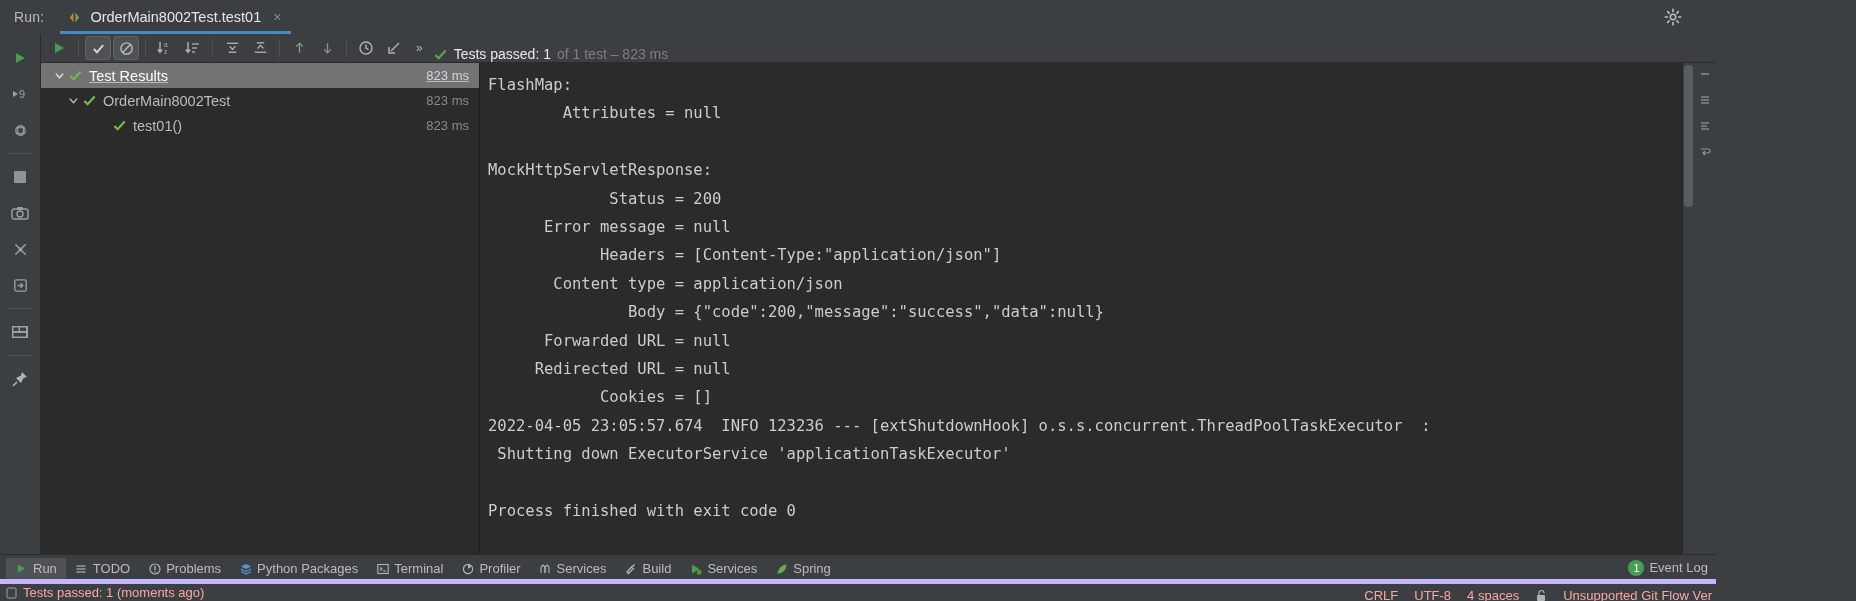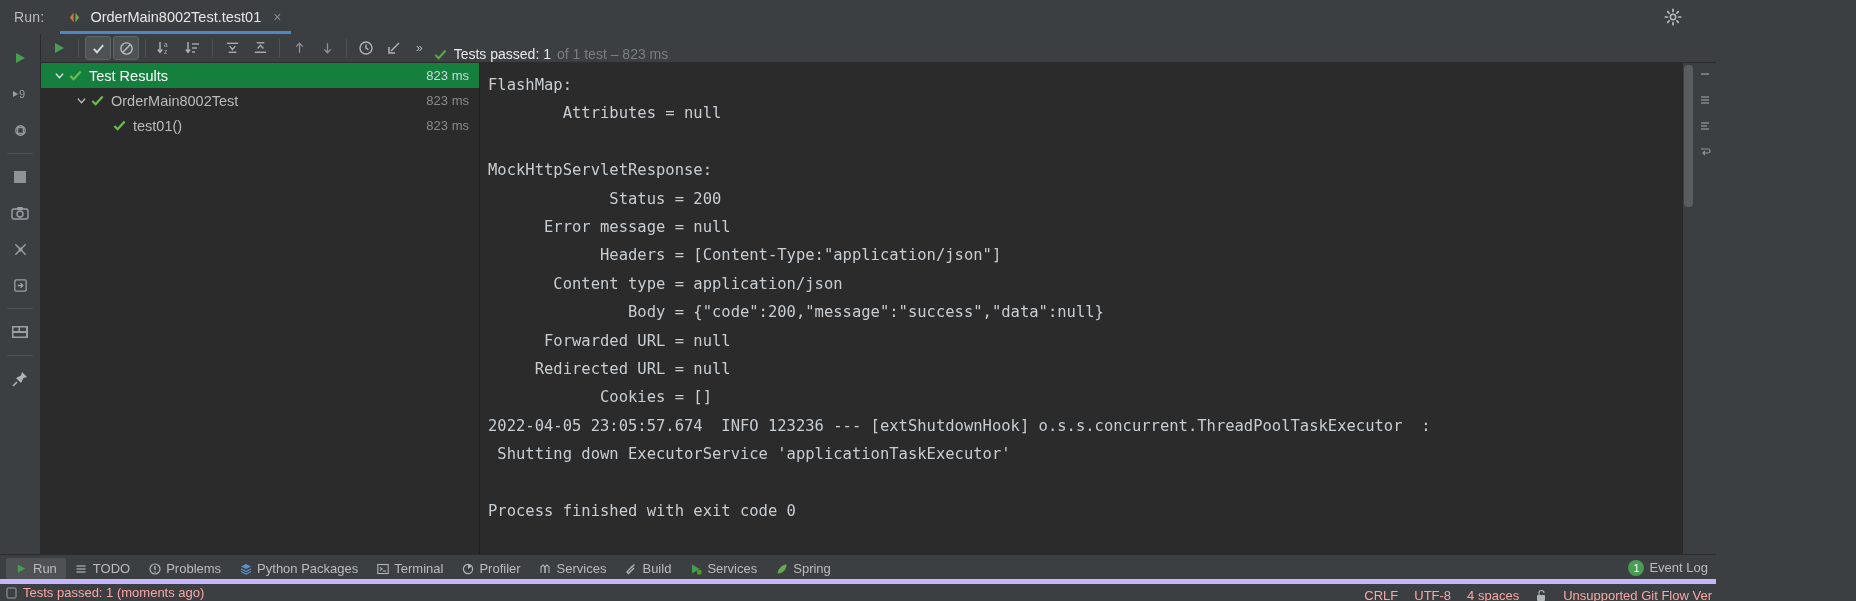--- a/index.html
+++ b/index.html
@@ -144,21 +144,21 @@
   }
   .tree-row {
     height: 25px;
     display: flex;
     align-items: center;
     padding-right: 10px;
     font-size: 14.5px;
     color: #bbbbbb;
     position: relative;
   }
-  .tree-row.selected { background: #15803d; }
+  .tree-row.selected { background: #737373; text-decoration: underline; }
   .tree-row.selected .tree-label { color: #ffffff; }
   .tree-row.selected .tree-time { color: #cdd6e4; }
   .tree-twisty {
     width: 16px; height: 16px;
     display: flex; align-items: center; justify-content: center;
     flex: 0 0 16px;
   }
   .tree-status-icon {
     width: 17px; height: 17px; flex: 0 0 17px;
     display: flex; align-items: center; justify-content: center;
@@ -470,21 +470,21 @@
             </span>
             <span class="tree-status-icon">
               <svg width="15" height="15" viewBox="0 0 16 16">
                   <path d="M2.5 8.5 L6 12 L13.5 3.8" fill="none" stroke="#6cbf4f" stroke-width="2.3"></path>
                 </svg>
             </span>
             <span class="tree-label">Test Results</span>
             <span class="tree-time">823 ms</span>
           </div>
 
-          <div class="tree-row" style="padding-left:32px;">
+          <div class="tree-row" style="padding-left:24px;">
             <span class="tree-twisty">
               <svg width="11" height="11" viewBox="0 0 12 12">
                   <path d="M2 4 L6 8.5 L10 4" fill="none" stroke="#bcc0c3" stroke-width="1.5"></path>
                 </svg>
             </span>
             <span class="tree-status-icon">
               <svg width="15" height="15" viewBox="0 0 16 16">
                   <path d="M2.5 8.5 L6 12 L13.5 3.8" fill="none" stroke="#6cbf4f" stroke-width="2.3"></path>
                 </svg>
             </span>

